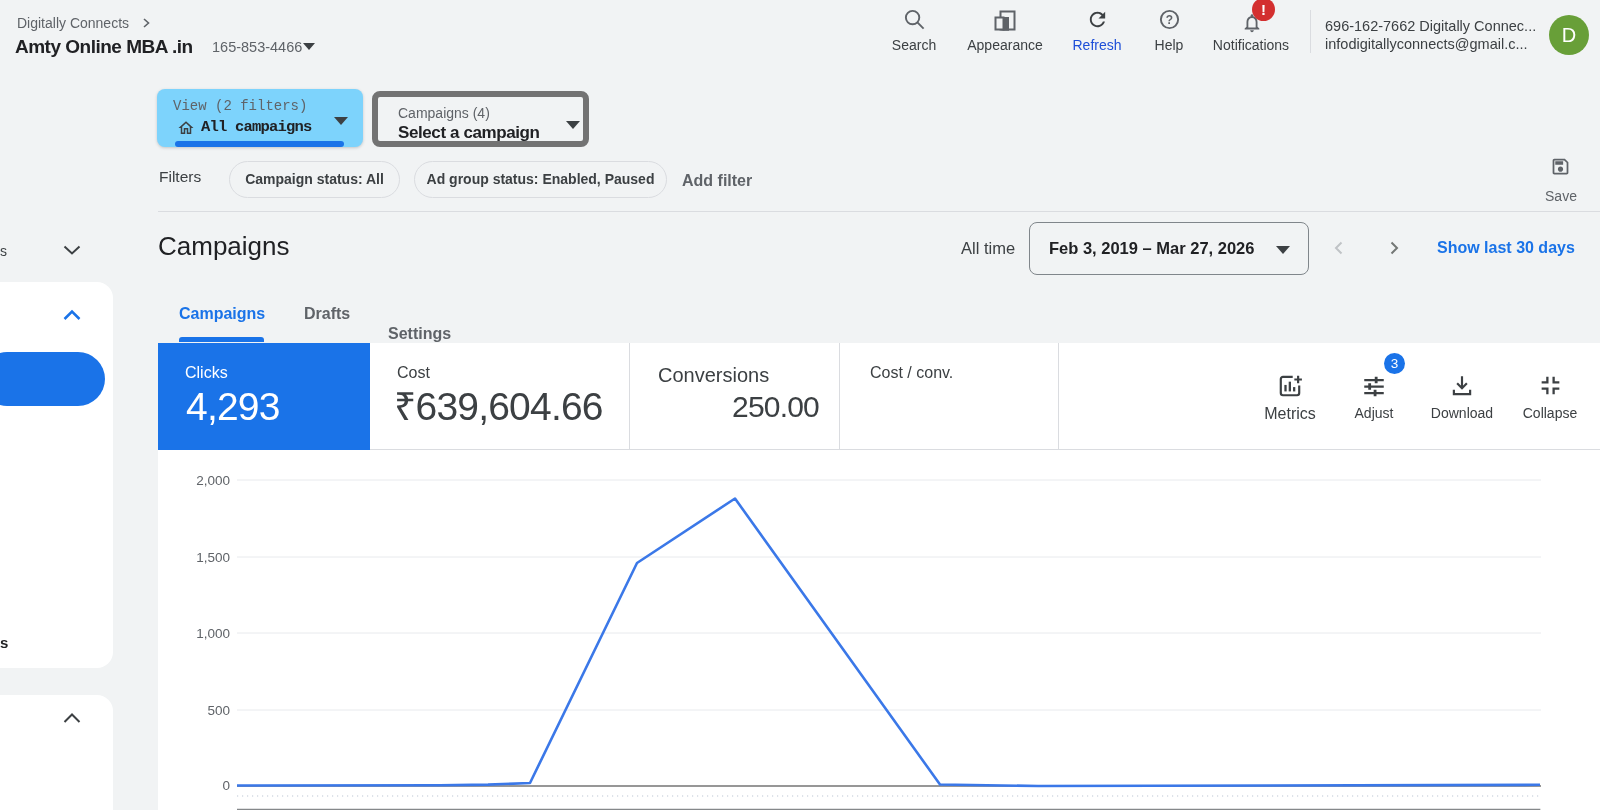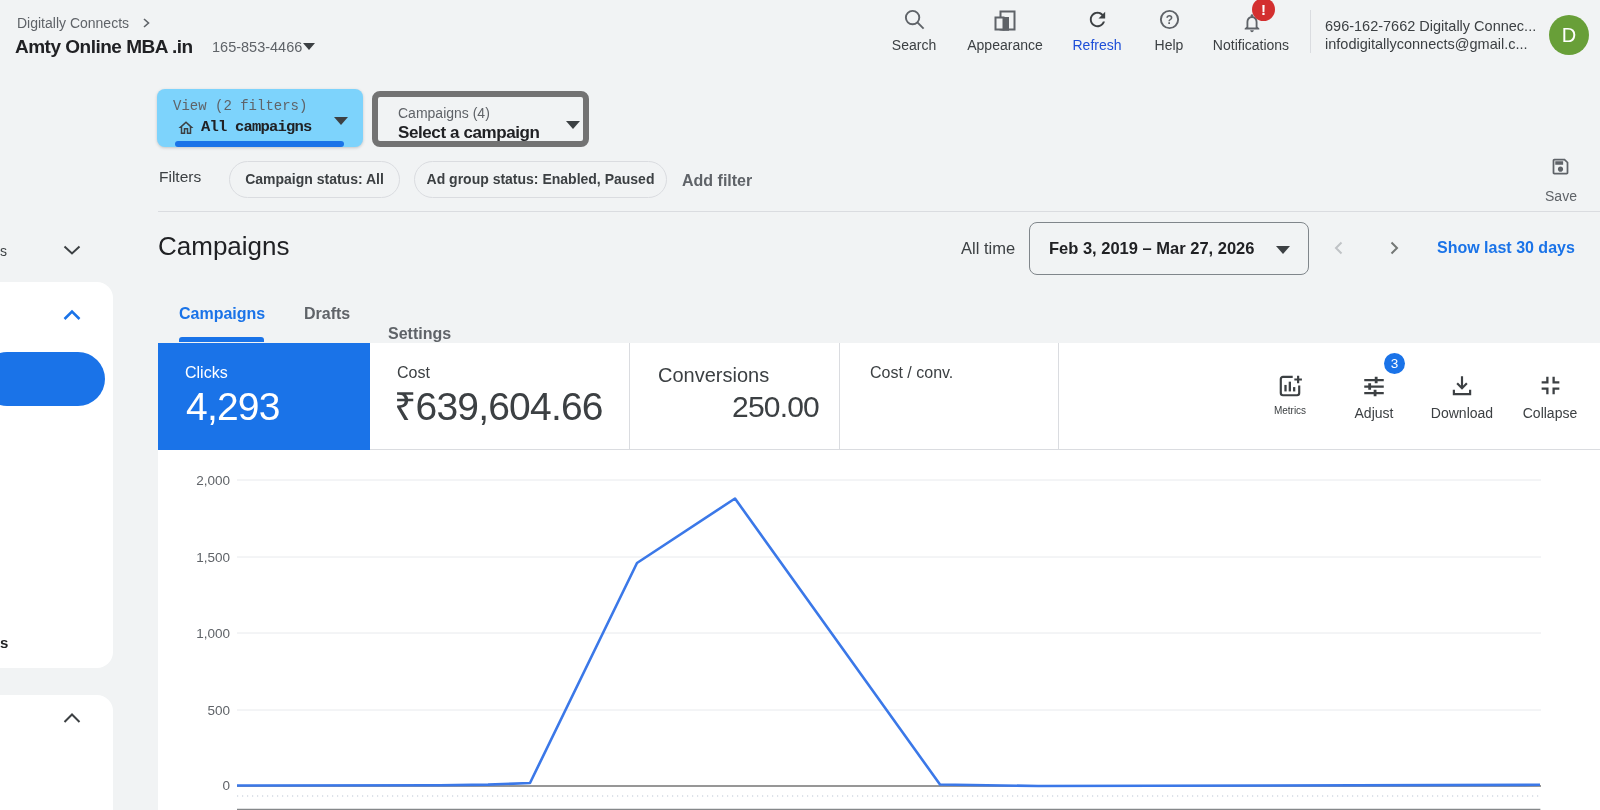--- a/index.html
+++ b/index.html
@@ -122,21 +122,21 @@
   <div class="abs" style="left:712px; top:21px; font-size:16px; color:#3C4043;">Cost / conv.</div>
   <div class="abs" style="left:900px; top:0; width:1px; height:107px; background:#DADCE0;"></div>
 
   <svg class="abs" style="left:1119px; top:30px;" width="26" height="26" viewBox="0 0 24 24">
       <path d="M14.5 3.5 H5.5 A2 2 0 0 0 3.5 5.5 V18.5 A2 2 0 0 0 5.5 20.5 H18.5 A2 2 0 0 0 20.5 18.5 V11.5" stroke="#3C4043" stroke-width="2" fill="none"></path>
       <rect x="6.8" y="11" width="2.1" height="6" fill="#3C4043"></rect>
       <rect x="10.8" y="8" width="2.1" height="9" fill="#3C4043"></rect>
       <rect x="14.8" y="13" width="2.1" height="4" fill="#3C4043"></rect>
       <path d="M19.5 2.5 v7 M16 6 h7" stroke="#3C4043" stroke-width="2" fill="none"></path>
     </svg>
-  <div class="abs" style="left:1092px; top:62px; width:80px; text-align:center; font-size:10px; color:#3C4043;">Metrics</div>
+  <div class="abs" style="left:1092px; top:62px; width:80px; text-align:center; font-size:16px; color:#3C4043;">Metrics</div>
 
   <svg class="abs" style="left:1203px; top:30px;" width="26" height="26" viewBox="0 0 24 24">
       <g stroke="#3C4043" stroke-width="2">
         <path d="M3 6.5 h18 M3 12.5 h18 M3 18.5 h18"></path>
         <path d="M14 3.5 v6 M8 9.5 v6 M13 15.5 v6" stroke-width="2.6"></path>
       </g>
     </svg>
   <div class="abs" style="left:1226px; top:10px; width:21px; height:21px; border-radius:50%; background:#1A73E8; color:#fff; font-size:13.5px; text-align:center; line-height:21px;">3</div>
   <div class="abs" style="left:1176px; top:62px; width:80px; text-align:center; font-size:14px; color:#3C4043;">Adjust</div>
 

